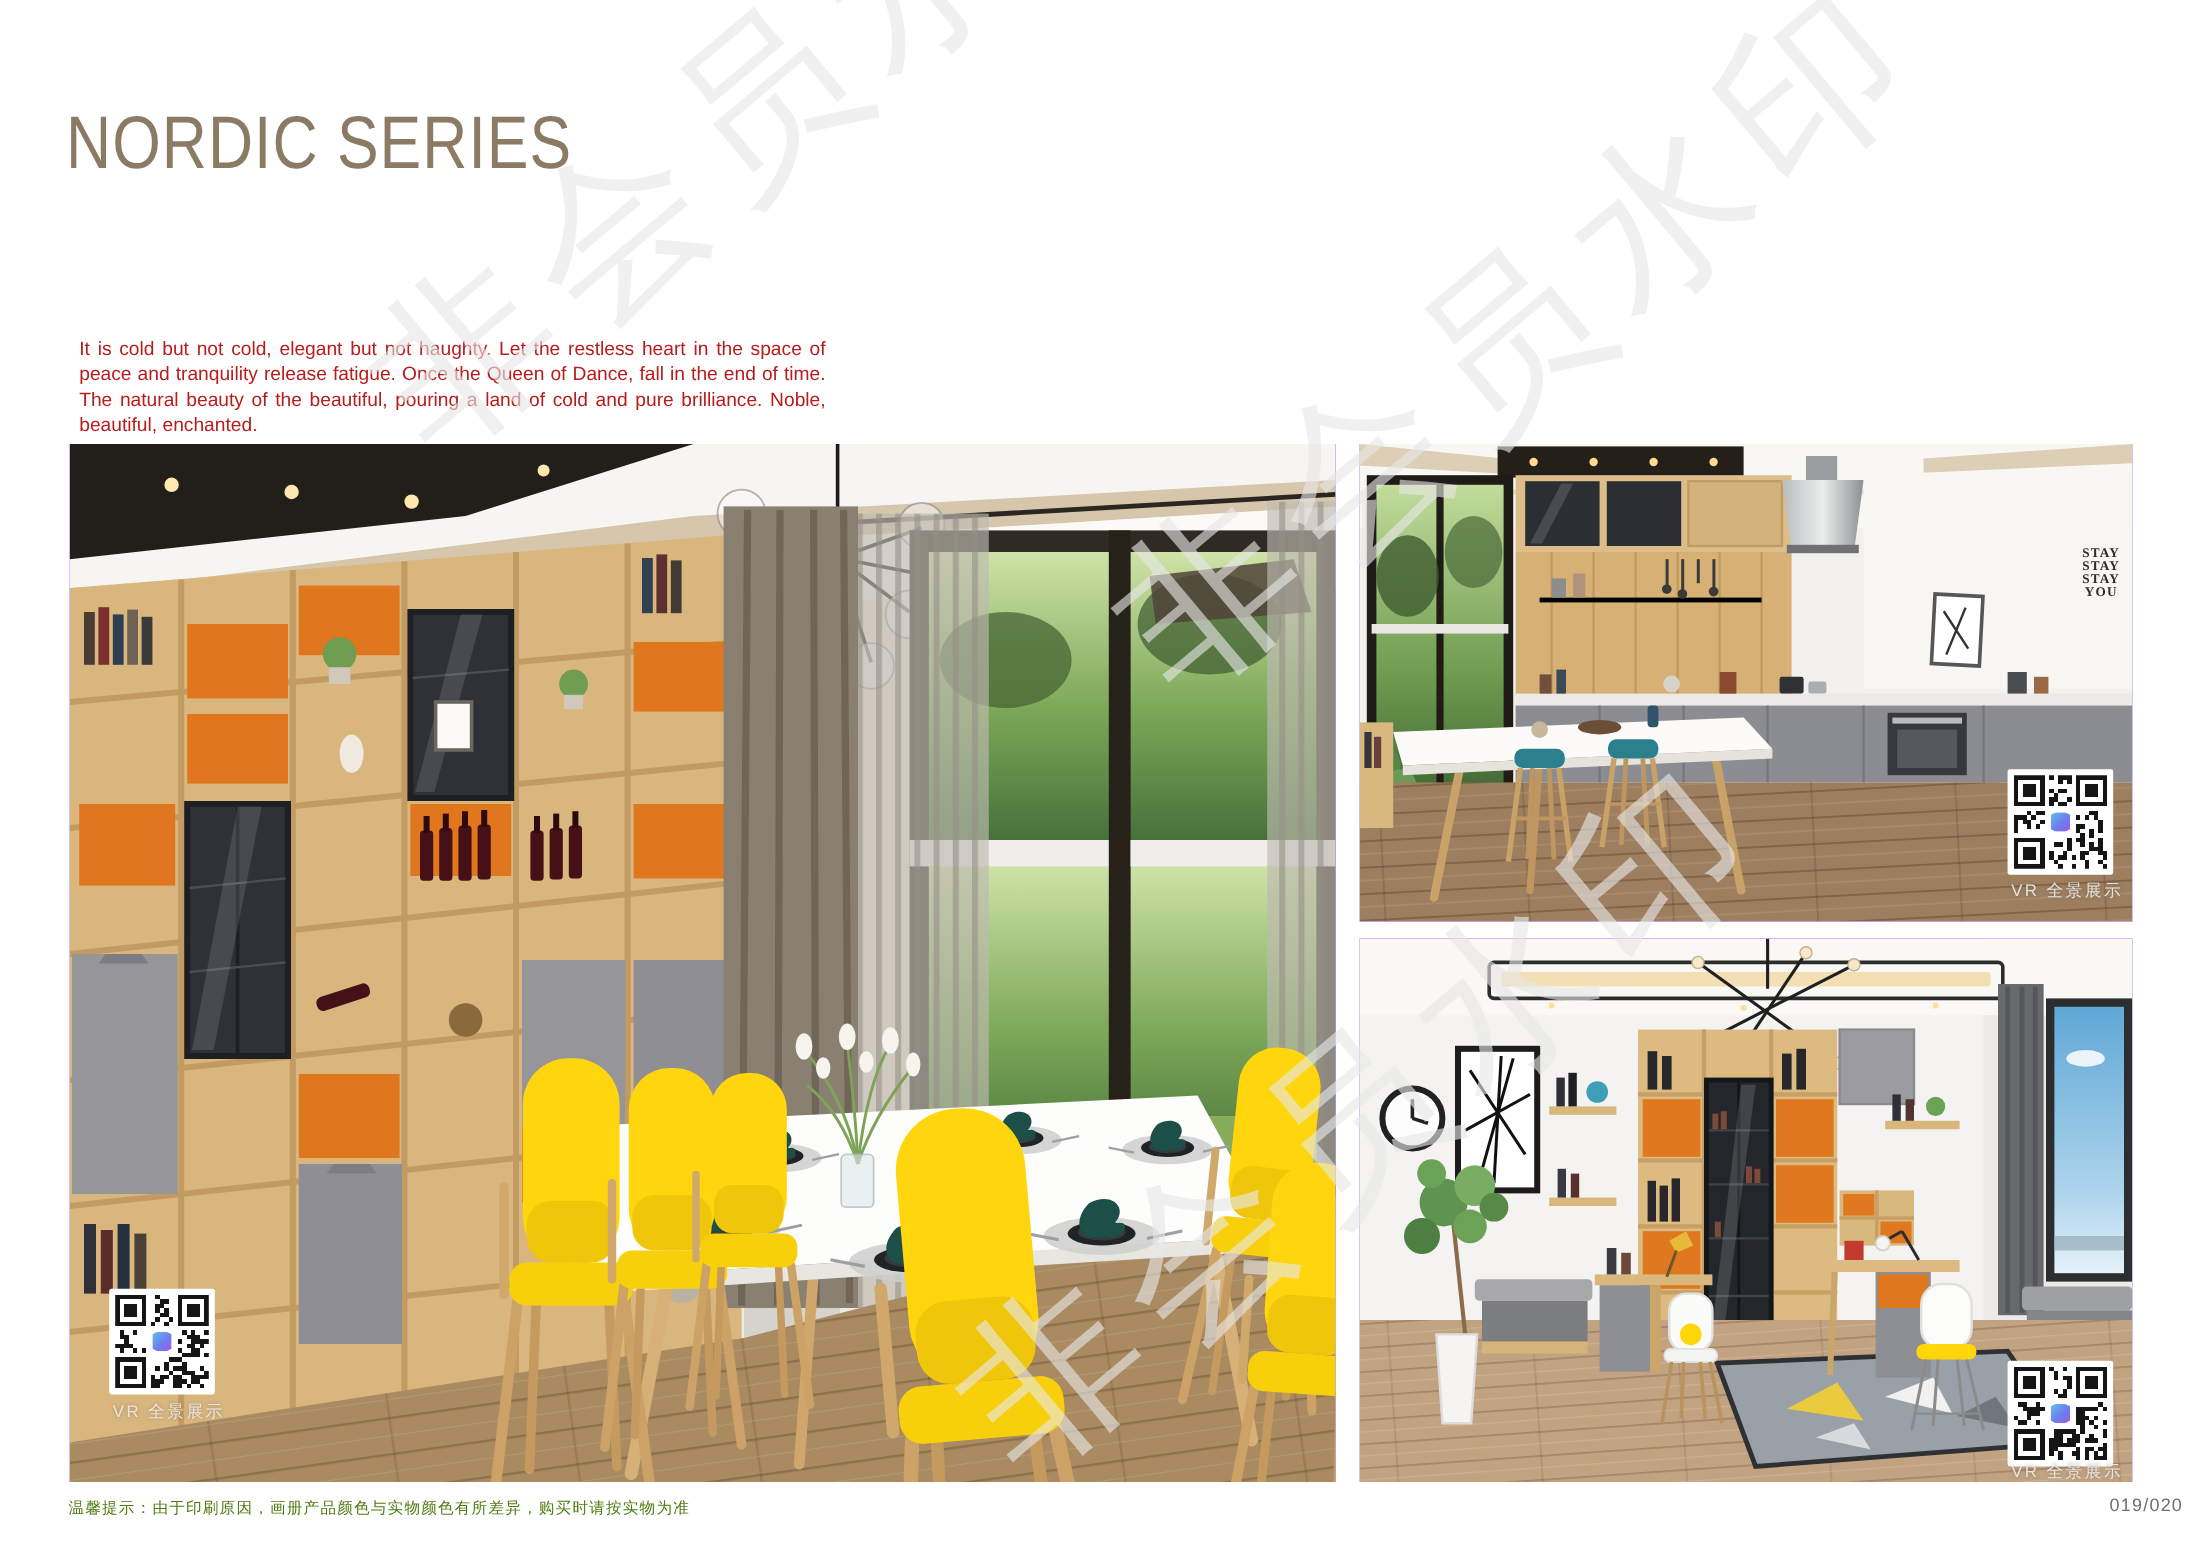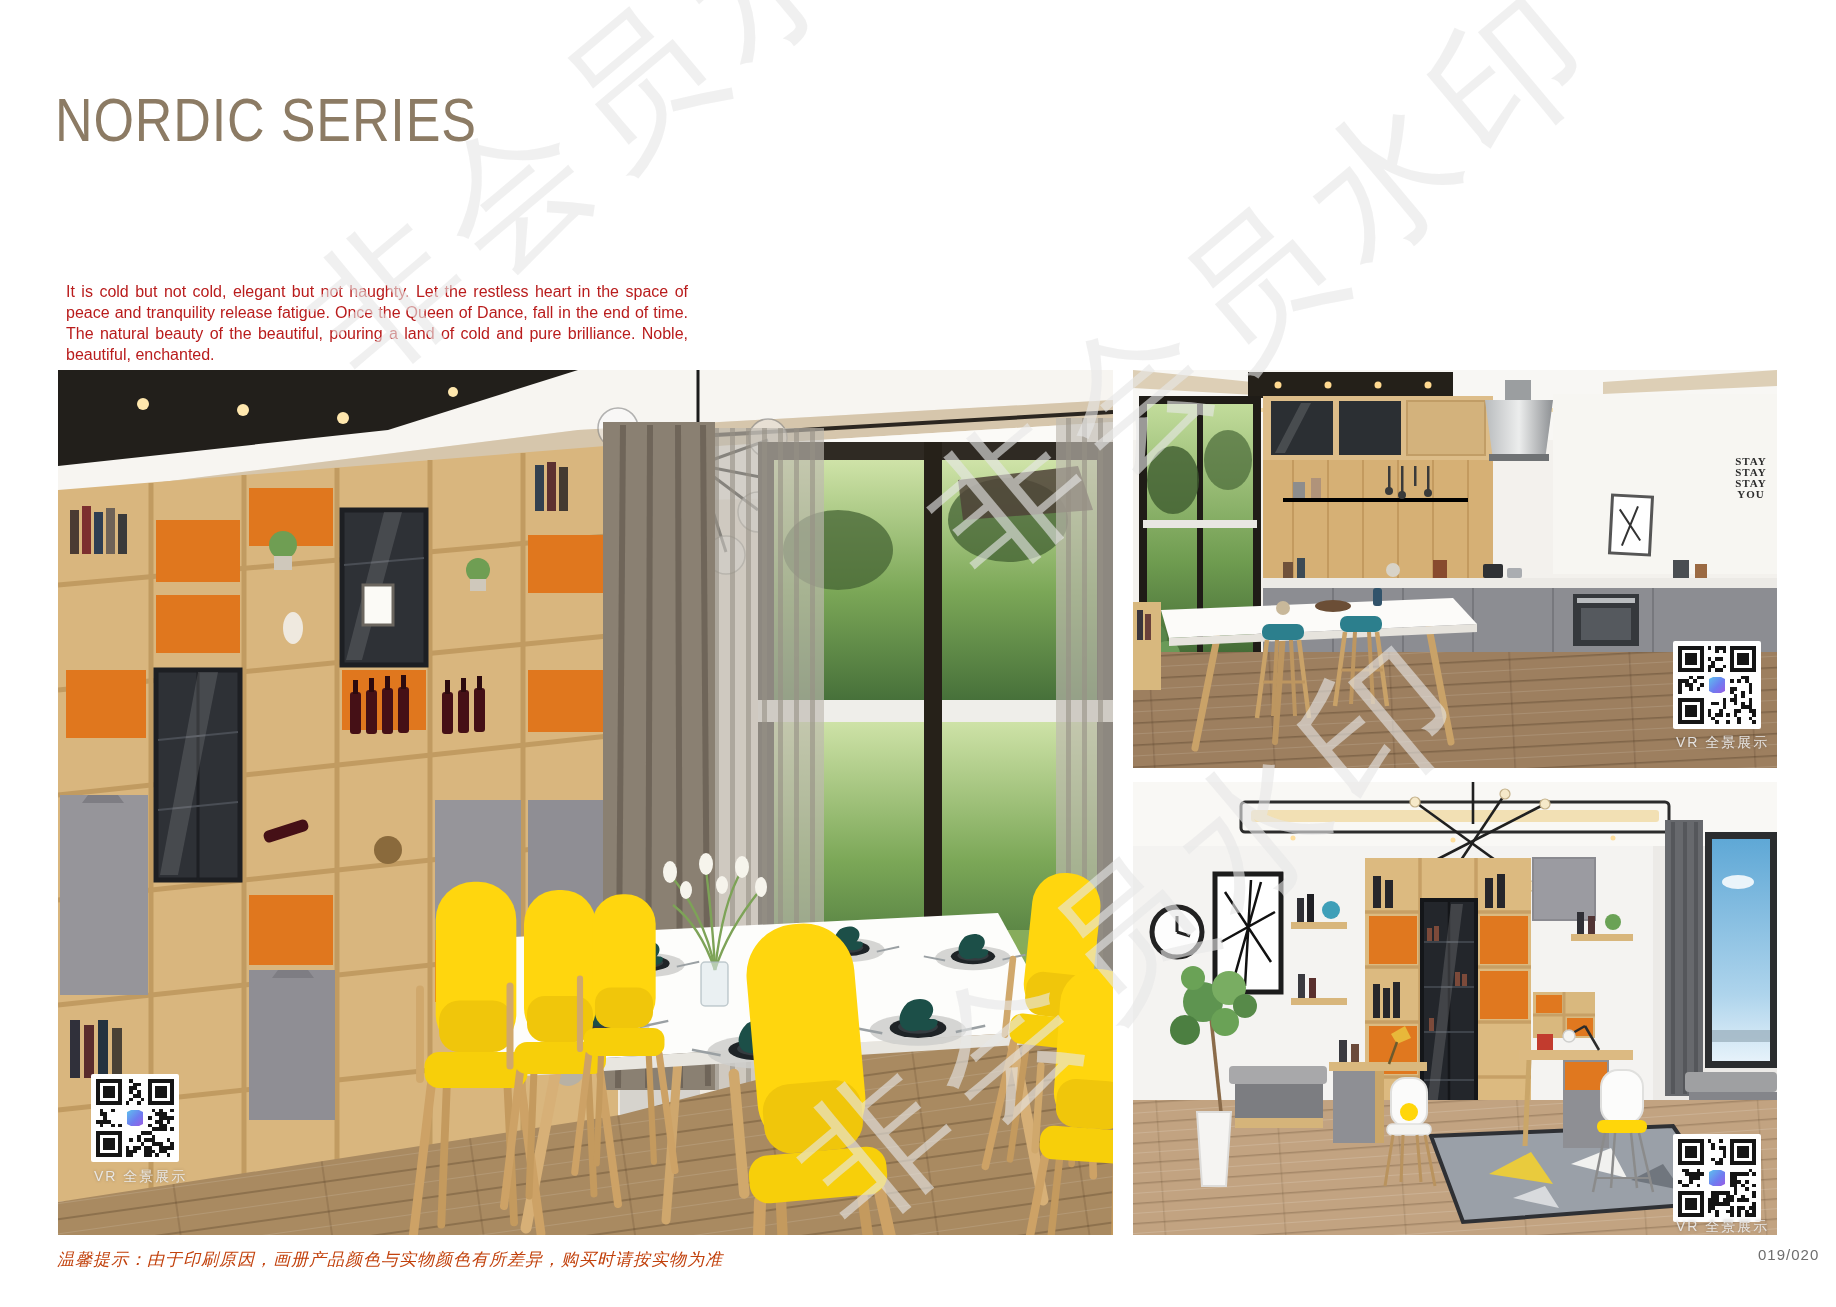--- a/index.html
+++ b/index.html
@@ -30,21 +30,21 @@
   .vr-label{position:absolute;color:rgba(235,235,235,.92);font-size:14px;letter-spacing:2px;
             text-shadow:0 0 3px rgba(60,50,40,.35);white-space:nowrap;}
   .wall-art{position:absolute;left:598px;top:86px;width:40px;text-align:center;
             font-family:"Liberation Serif",serif;font-weight:700;font-size:11px;line-height:11px;
             color:#2d2d2d;letter-spacing:1px;}
   
   .watermark{position:absolute;font-size:148px;line-height:1;letter-spacing:16px;font-weight:500;
              color:rgba(231,231,231,.62);transform:rotate(-40deg);transform-origin:0 50%;
              white-space:nowrap;pointer-events:none;z-index:50;}
   
-  .footer-note{left:57px;top:1248px;font-size:17px;color:#c2410c;letter-spacing:1px;font-style:italic;}
+  .footer-note{left:57px;top:1248px;font-size:13px;color:#4d7c0f;letter-spacing:1px;}
   .page-number{left:1722px;top:1246px;font-size:15px;color:#6e6e6e;letter-spacing:1px;margin-left:36px;}
 </style>
 </head>
 <body>
 
 <div class="page">
 
   <div class="abs title">NORDIC SERIES</div>
   <div class="abs para-en">It is cold but not cold, elegant but not haughty. Let the restless heart in the space of peace and tranquility release fatigue. Once the Queen of Dance, fall in the end of time. The natural beauty of the beautiful, pouring a land of cold and pure brilliance. Noble, beautiful, enchanted.</div>
 

